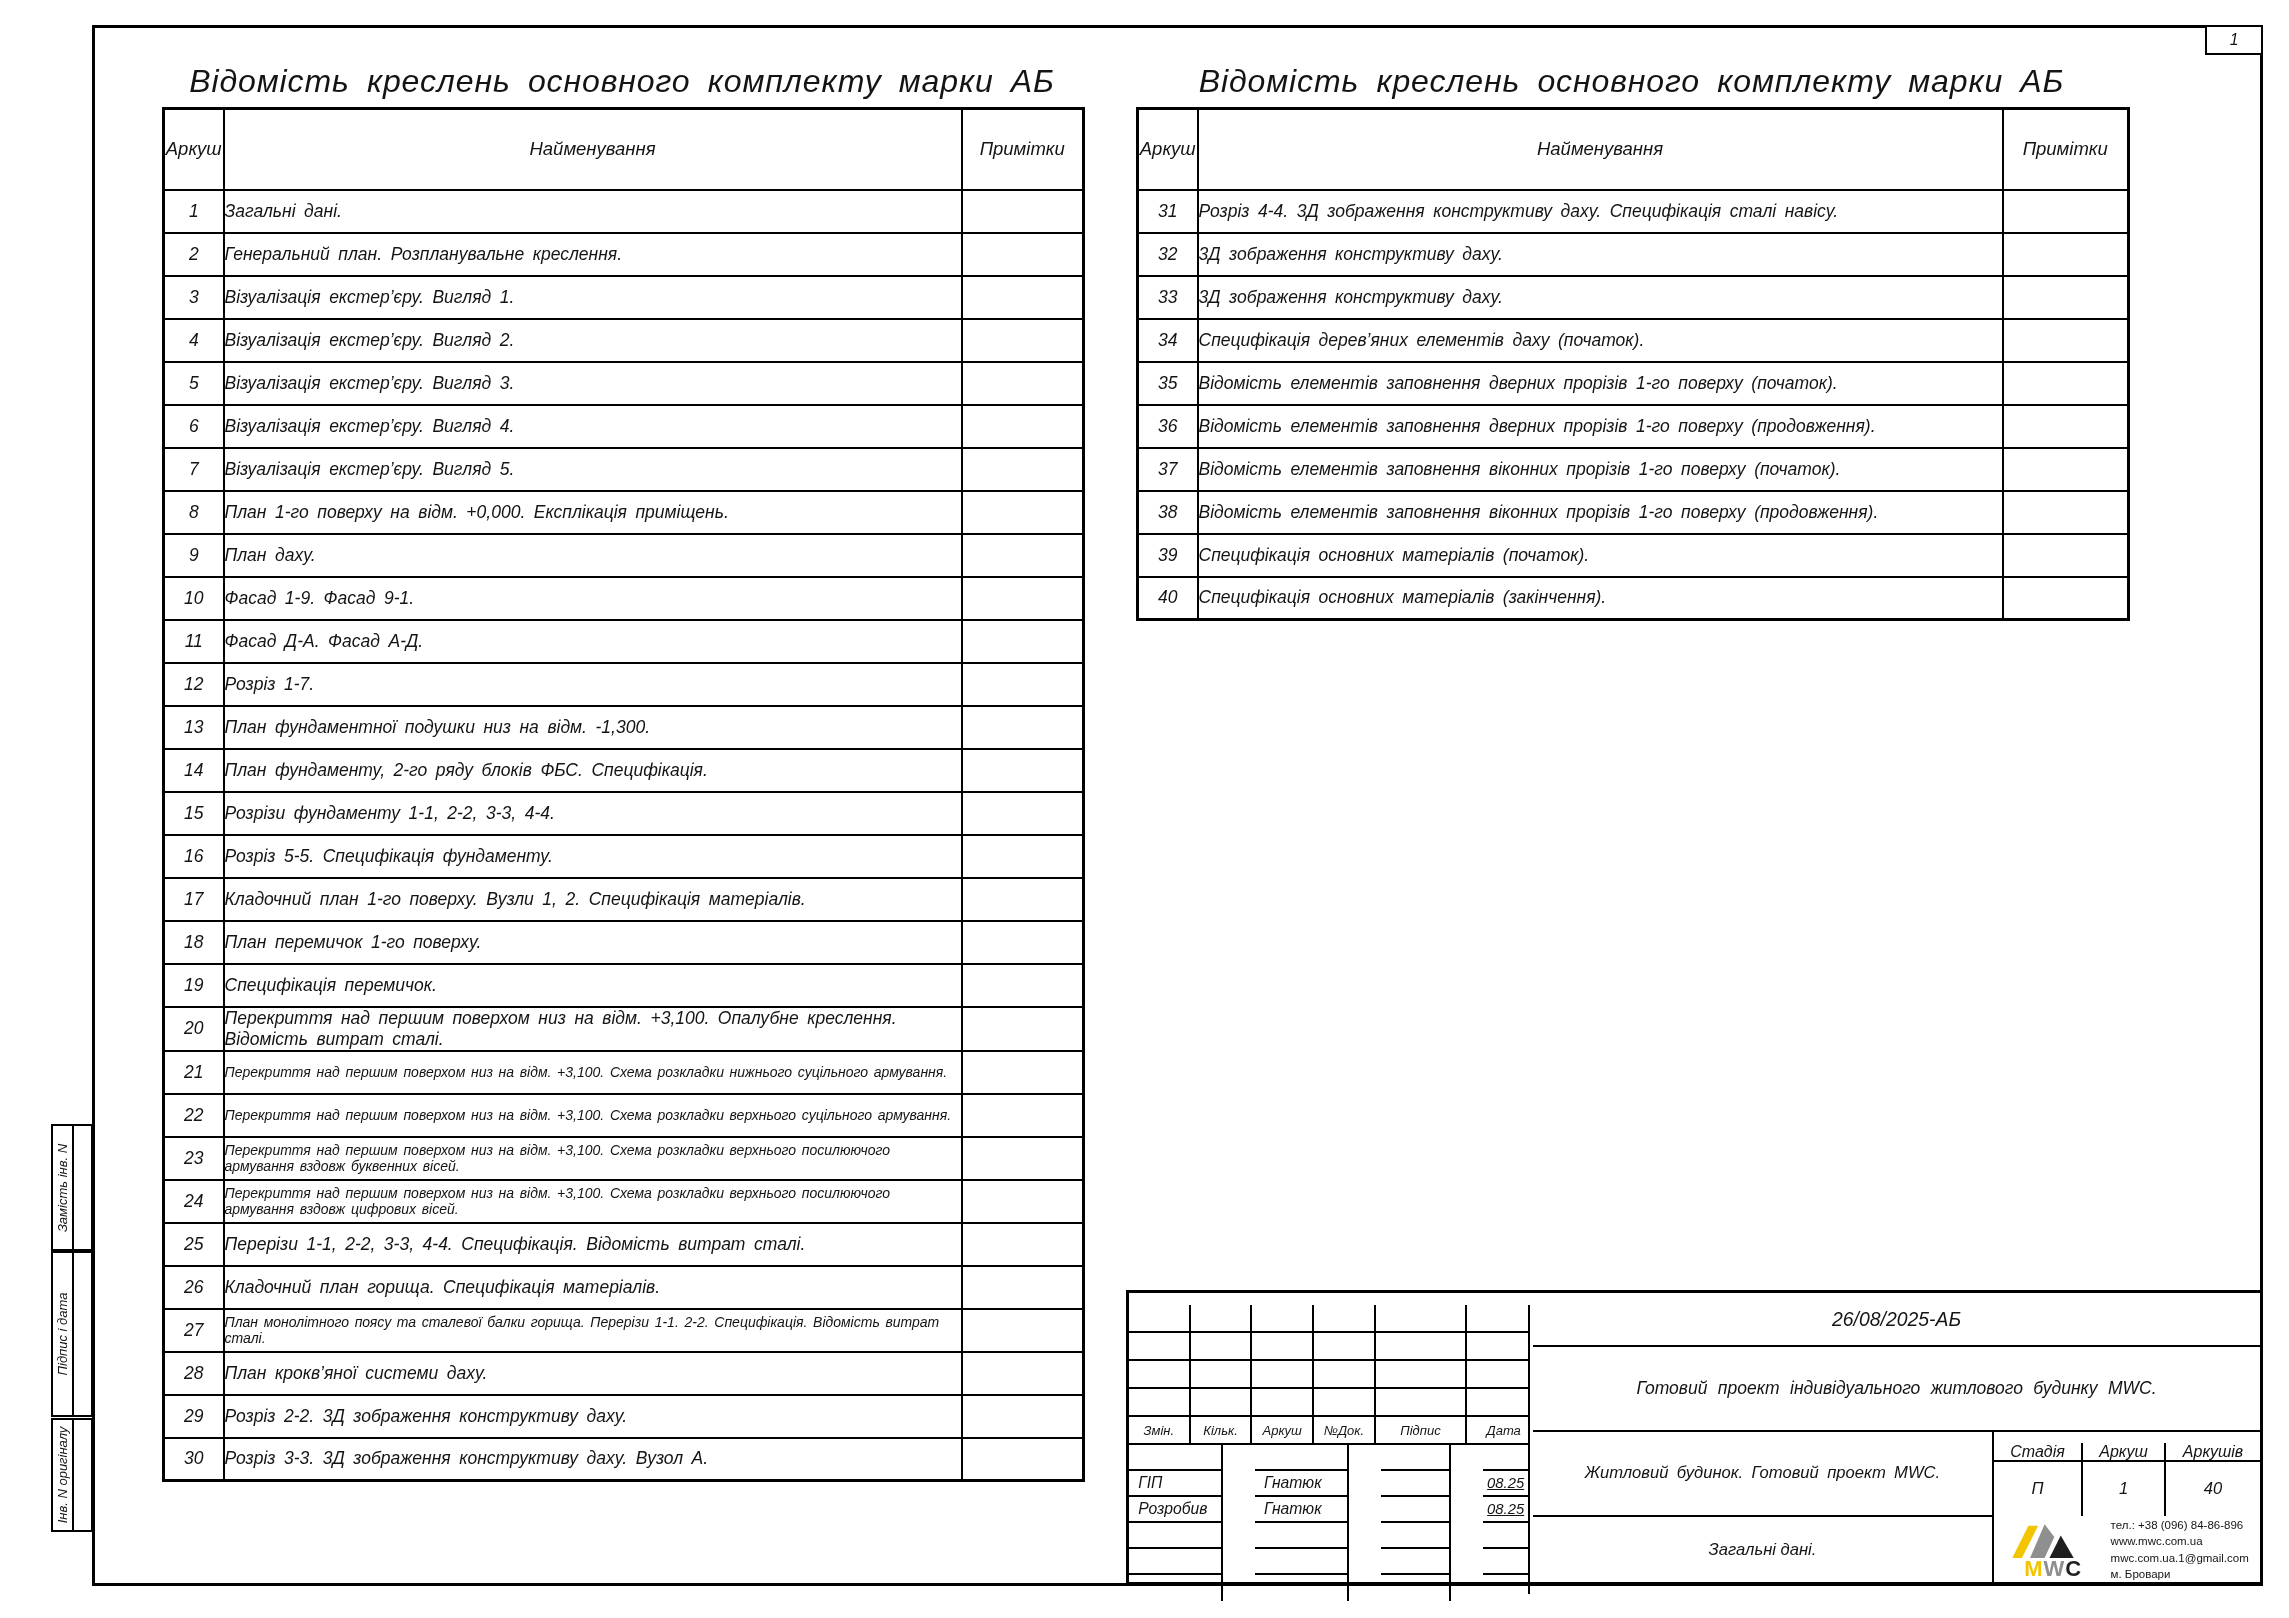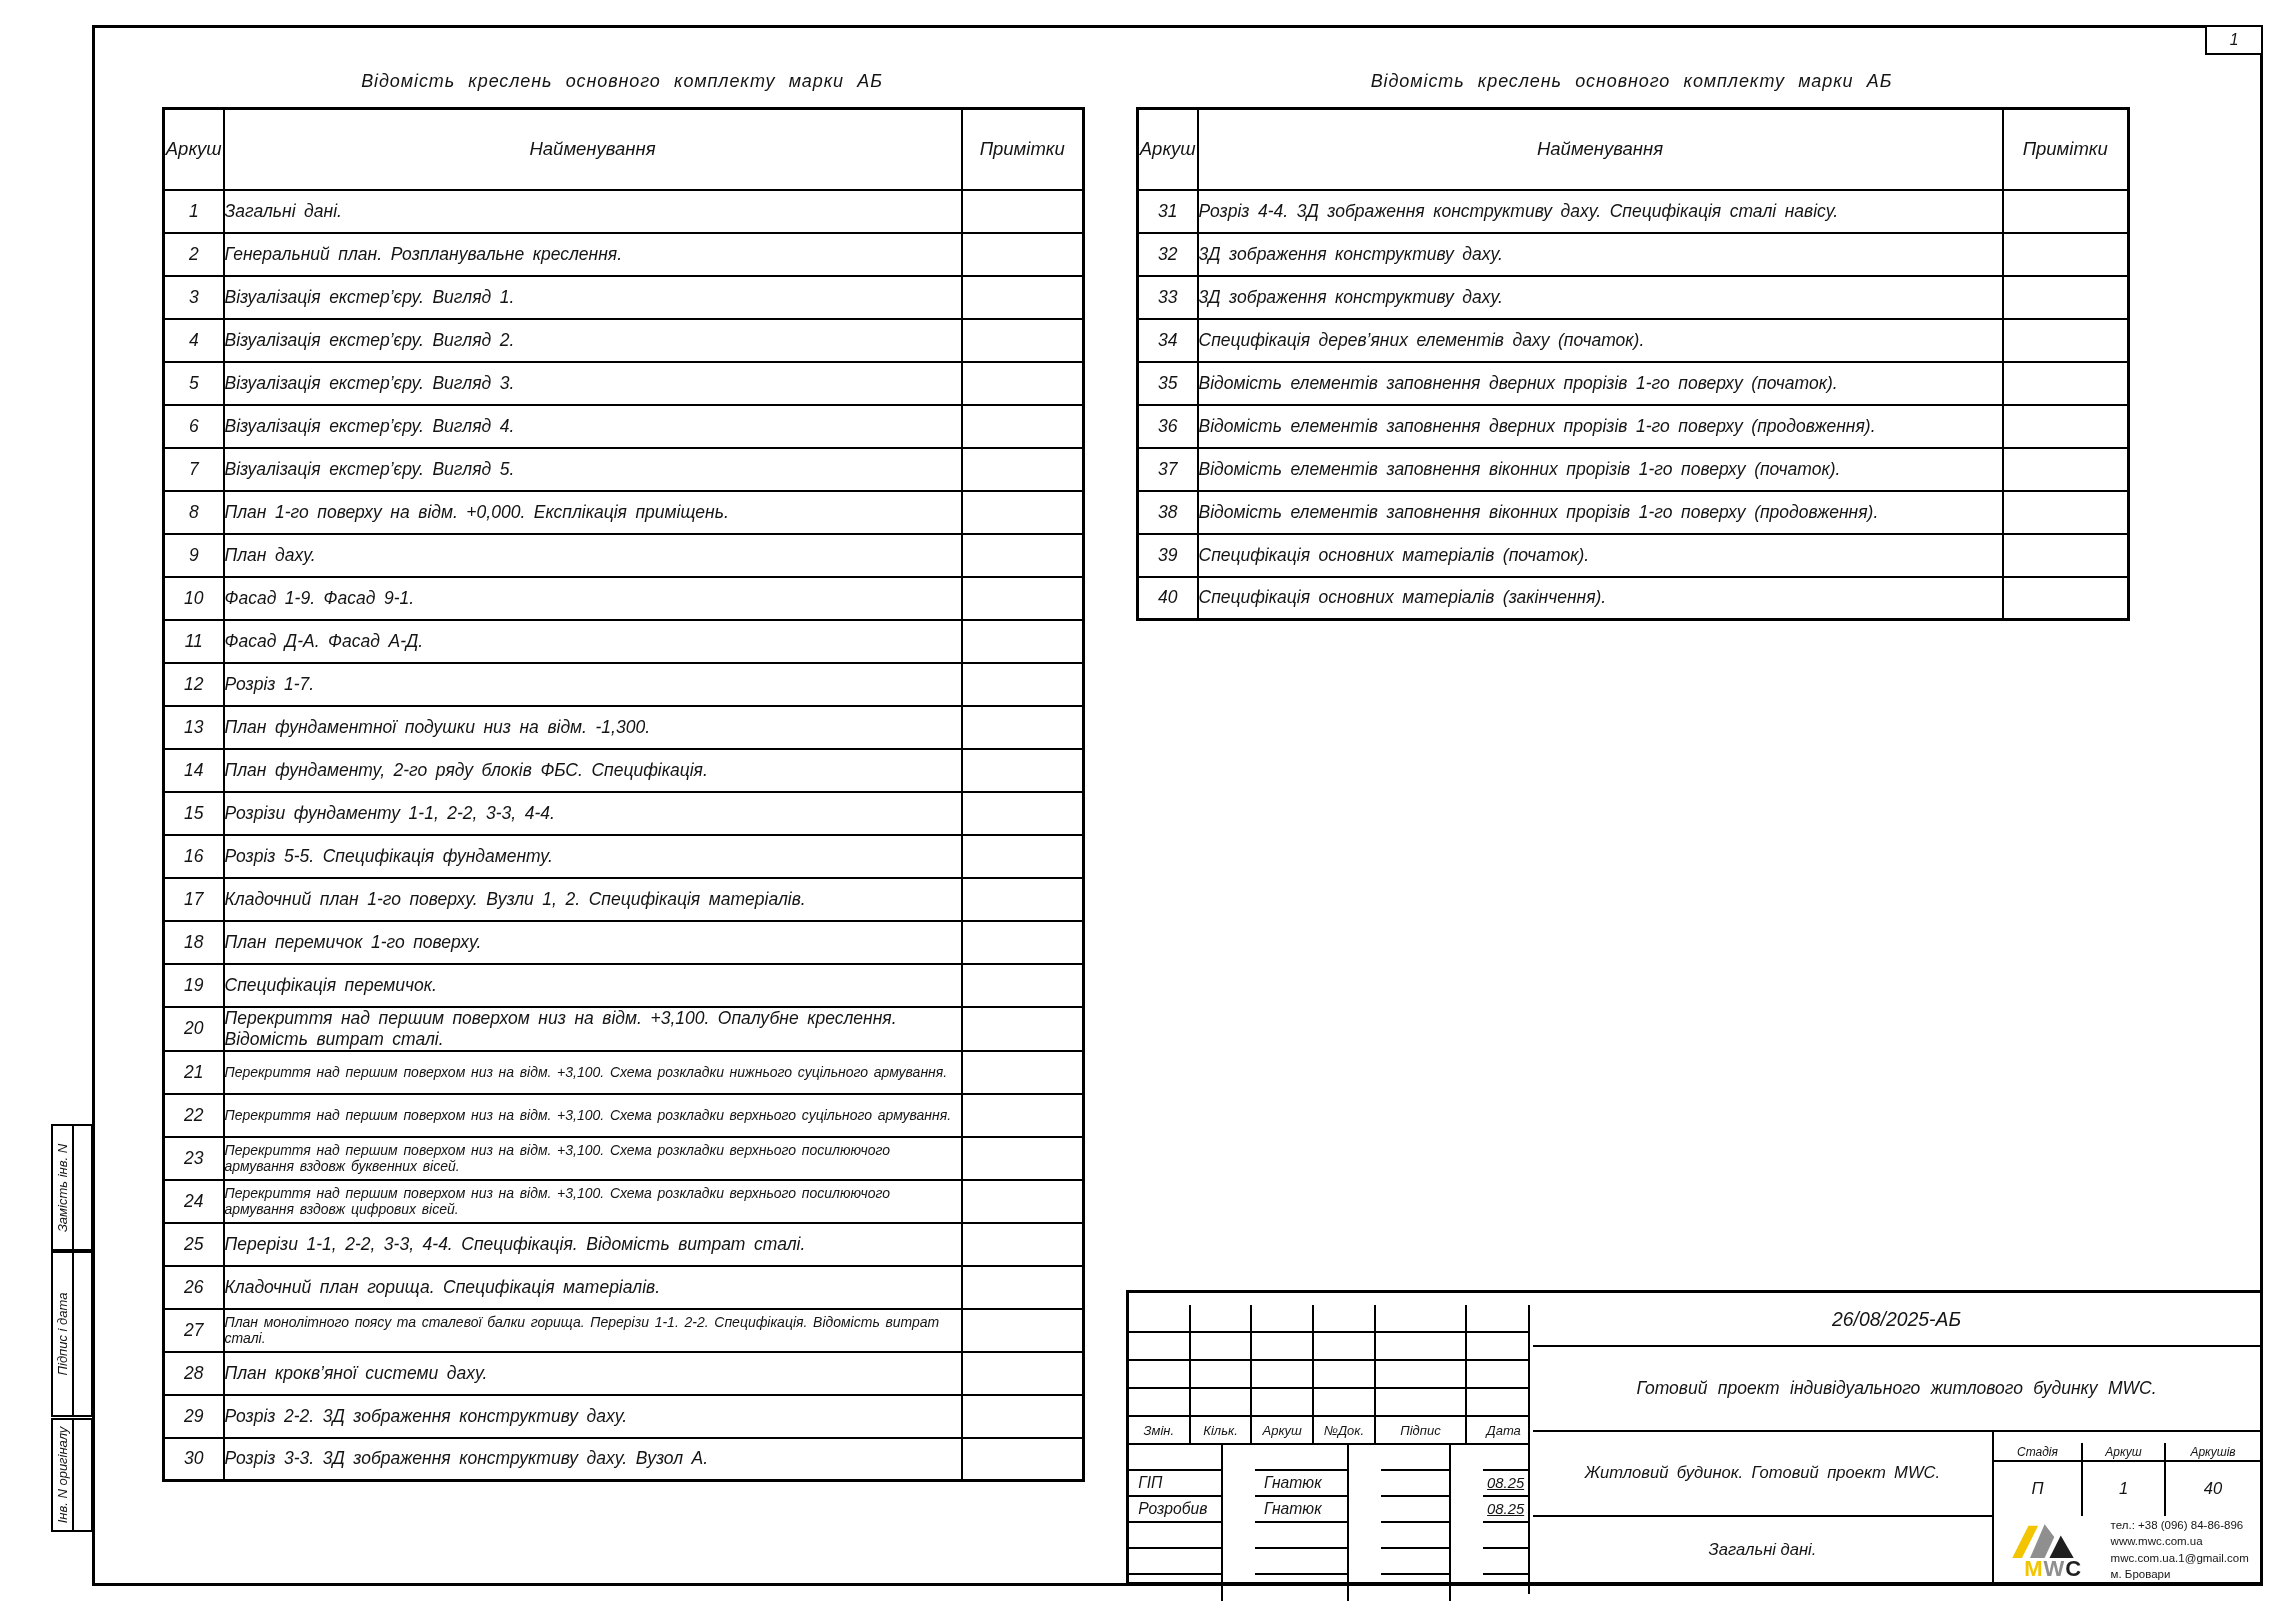--- a/index.html
+++ b/index.html
@@ -25,21 +25,21 @@
   .side-box{position:absolute;left:51px;width:42px;border:2.3px solid var(--line);box-sizing:border-box;display:flex;background:#fff;}
   .sb-label{width:18.5px;border-right:2.3px solid var(--line);position:relative;}
   .sb-label span{
     position:absolute;left:50%;top:50%;transform:translate(-50%,-50%) rotate(-90deg);
     white-space:nowrap;font-style:italic;font-size:13px;
   }
   .sb-empty{flex:1;}
   
   .tbl-wrap{position:absolute;top:55px;}
   .tbl-title{height:52px;display:flex;align-items:center;justify-content:center;
-    font-style:italic;font-size:18px;letter-spacing:0.9px;word-spacing:7.4px;}
+    font-style:italic;font-size:32px;letter-spacing:0.9px;word-spacing:7.4px;}
   table.dlist{border-collapse:collapse;table-layout:fixed;width:100%;border:3.2px solid var(--line);}
   table.dlist th,table.dlist td{border:2.3px solid var(--line);padding:0;box-sizing:border-box;overflow:hidden;}
   table.dlist thead tr{height:81px;}
   table.dlist tbody tr{height:43px;}
   table.dlist th{font-style:italic;font-weight:normal;font-size:18.5px;word-spacing:3.7px;}
   td.c-num{text-align:center;font-style:italic;font-size:17.5px;}
   td.c-name{font-style:italic;font-size:17.5px;word-spacing:3.7px;padding:0 5.5px 0 11px;}
   tr.tight td.c-name{font-size:14px;line-height:1.15;word-spacing:1.8px;}
   td.c-note{}
   
@@ -69,21 +69,21 @@
     border-bottom:2.3px solid var(--line);box-sizing:border-box;display:flex;align-items:center;justify-content:center;
     text-align:center;font-style:italic;font-size:16.6px;word-spacing:3.7px;line-height:1.35;padding:0 28px;}
   #tb-subtitle{position:absolute;left:0;top:224px;width:461px;bottom:0;border-right:2.3px solid var(--line);
     box-sizing:border-box;display:flex;align-items:center;justify-content:center;font-style:italic;font-size:16.6px;}
   #tb-stage{position:absolute;left:461px;top:138px;right:0;height:86px;box-sizing:border-box;}
   .stage-hrow{display:flex;height:31px;}
   .stage-vrow{display:flex;height:54px;}
   .stage-cell{border-right:2.3px solid var(--line);border-bottom:2.3px solid var(--line);box-sizing:border-box;
     display:flex;align-items:center;justify-content:center;font-style:italic;}
   .stage-cell:last-child{border-right:none;}
-  .stage-hrow .stage-cell{font-size:12px;margin-top:12px;}
+  .stage-hrow .stage-cell{font-size:16px;margin-top:12px;}
   .stage-vrow .stage-cell{font-size:16.6px;border-bottom:none;}
   .sw1{width:89px;}.sw2{width:83px;}.sw3{flex:1;}
   #tb-logozone{position:absolute;left:461px;top:224px;right:0;bottom:0;display:flex;align-items:center;padding:1.8px 3.7px 1.8px 9.2px;box-sizing:border-box;}
   #logo{display:flex;flex-direction:column;align-items:center;width:100px;flex:none;}
   #logo-word{font-weight:bold;font-size:22px;letter-spacing:0.9px;line-height:1;margin-top:-1.8px;font-family:"Liberation Sans",sans-serif;}
   #logo-word .lg-m{color:var(--logo-yellow);}
   #logo-word .lg-w{color:var(--logo-gray);}
   #logo-word .lg-c{color:var(--logo-black);}
   #contacts{margin-left:7.4px;font-size:11.5px;line-height:1.4;font-style:normal;}
   #contacts div{white-space:nowrap;}

